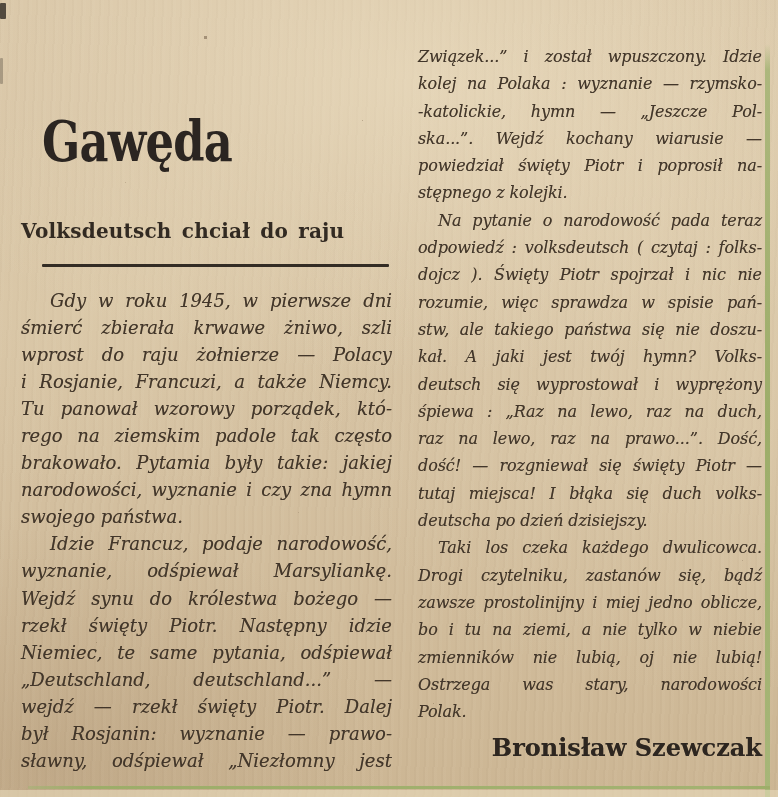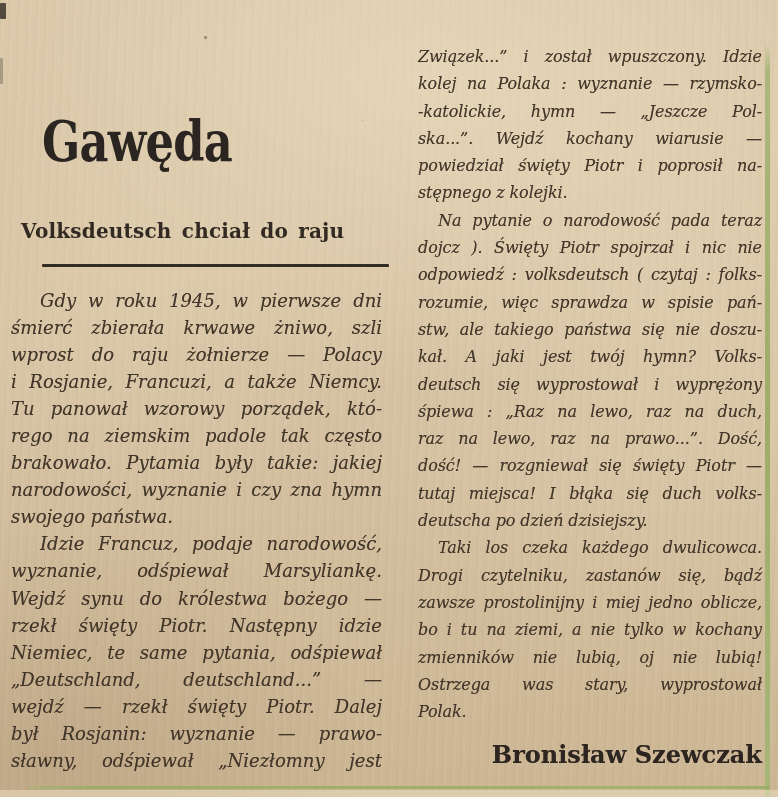--- a/index.html
+++ b/index.html
@@ -32,34 +32,34 @@
     word-spacing:3px; letter-spacing:0.2px; color:#322a22;
     white-space:nowrap;
   }
   .subtitle-divider {
     position:absolute; left:42px; top:264px; width:347px; height:3px;
     background:#332c24; border-radius:1px;
   }
 
   
   .col { position:absolute; font-style:italic; color:#42362a; }
-  .col-left  { left:11px;  top:287px; width:371px; font-size:18px; --lh:27.05px; }
+  .col-left  { left:21px;  top:287px; width:371px; font-size:18px; --lh:27.05px; }
   .col-right { left:418px; top:43px;  width:344px; font-size:16px; --lh:27.3px; letter-spacing:-0.1px; }
 
   .tline {
     height:var(--lh); line-height:var(--lh);
     text-align:justify; text-align-last:justify;
     text-shadow:0 0 0.4px rgba(62,48,32,0.45);
   }
   .tline.endline { text-align-last:left; }
   .col-left  .tline.indent { text-indent:29px; }
   .col-right .tline.indent { text-indent:20px; }
 
   .byline {
-    height:28px; line-height:28px; margin-top:16px;
+    height:28px; line-height:28px; margin-top:9px;
     font-style:normal; font-weight:bold; font-size:24px;
     text-align:right; color:#2d2620; letter-spacing:0;
     text-shadow:0 0 0.4px rgba(50,40,28,0.5);
   }
 
   
   .edge-green-v {
     position:absolute; left:765px; top:44px; width:5px; height:753px;
     background:linear-gradient(180deg, rgba(164,179,116,0) 0px, rgba(164,179,116,0.85) 26px, #9dad69 50%, #a7b678 100%);
   }
@@ -133,39 +133,39 @@
   <div class="para">
         <div class="tline">Związek...” i został wpuszczony. Idzie</div>
         <div class="tline">kolej na Polaka : wyznanie — rzymsko-</div>
         <div class="tline">-katolickie, hymn — „Jeszcze Pol-</div>
         <div class="tline">ska...”. Wejdź kochany wiarusie —</div>
         <div class="tline">powiedział święty Piotr i poprosił na-</div>
         <div class="tline endline">stępnego z kolejki.</div>
       </div>
       <div class="para">
         <div class="tline indent">Na pytanie o narodowość pada teraz</div>
+        <div class="tline">odpowiedź : volksdeutsch ( czytaj : folks-</div>
         <div class="tline">dojcz ). Święty Piotr spojrzał i nic nie</div>
-        <div class="tline">odpowiedź : volksdeutsch ( czytaj : folks-</div>
         <div class="tline">rozumie, więc sprawdza w spisie pań-</div>
         <div class="tline">stw, ale takiego państwa się nie doszu-</div>
         <div class="tline">kał. A jaki jest twój hymn? Volks-</div>
         <div class="tline">deutsch się wyprostował i wyprężony</div>
         <div class="tline">śpiewa : „Raz na lewo, raz na duch,</div>
         <div class="tline">raz na lewo, raz na prawo...”. Dość,</div>
         <div class="tline">dość! — rozgniewał się święty Piotr —</div>
         <div class="tline">tutaj miejsca! I błąka się duch volks-</div>
         <div class="tline endline">deutscha po dzień dzisiejszy.</div>
       </div>
       <div class="para">
         <div class="tline indent">Taki los czeka każdego dwulicowca.</div>
         <div class="tline">Drogi czytelniku, zastanów się, bądź</div>
         <div class="tline">zawsze prostolinijny i miej jedno oblicze,</div>
-        <div class="tline">bo i tu na ziemi, a nie tylko w kochany</div>
+        <div class="tline">bo i tu na ziemi, a nie tylko w niebie</div>
         <div class="tline">zmienników nie lubią, oj nie lubią!</div>
-        <div class="tline">Ostrzega was stary, wyprostował</div>
+        <div class="tline">Ostrzega was stary, narodowości</div>
         <div class="tline endline">Polak.</div>
       </div>
       <div class="byline">Bronisław Szewczak</div>
     </div>
 
   <div class="edge-green-v"></div>
   <div class="edge-green-h"></div>
   <div class="below-rule-light"></div>
 
 </div>

